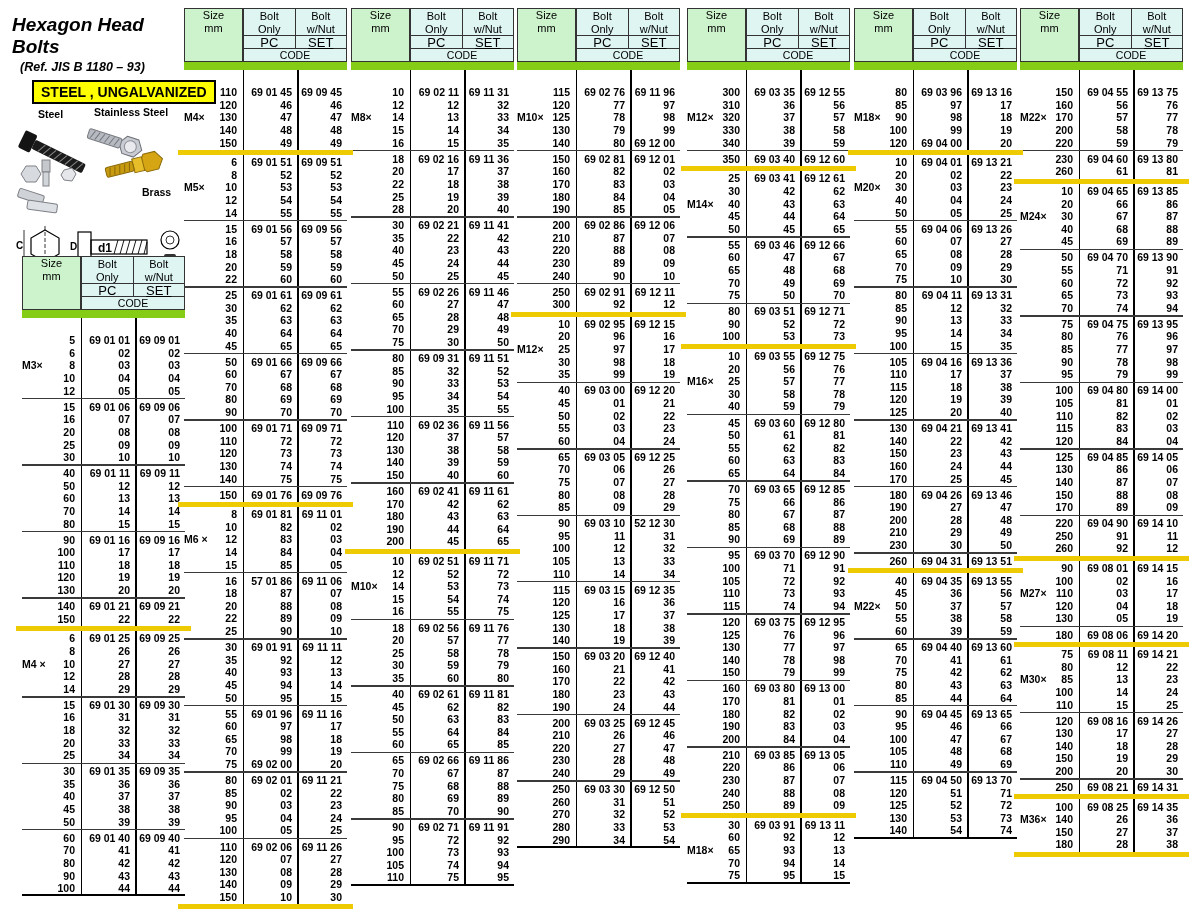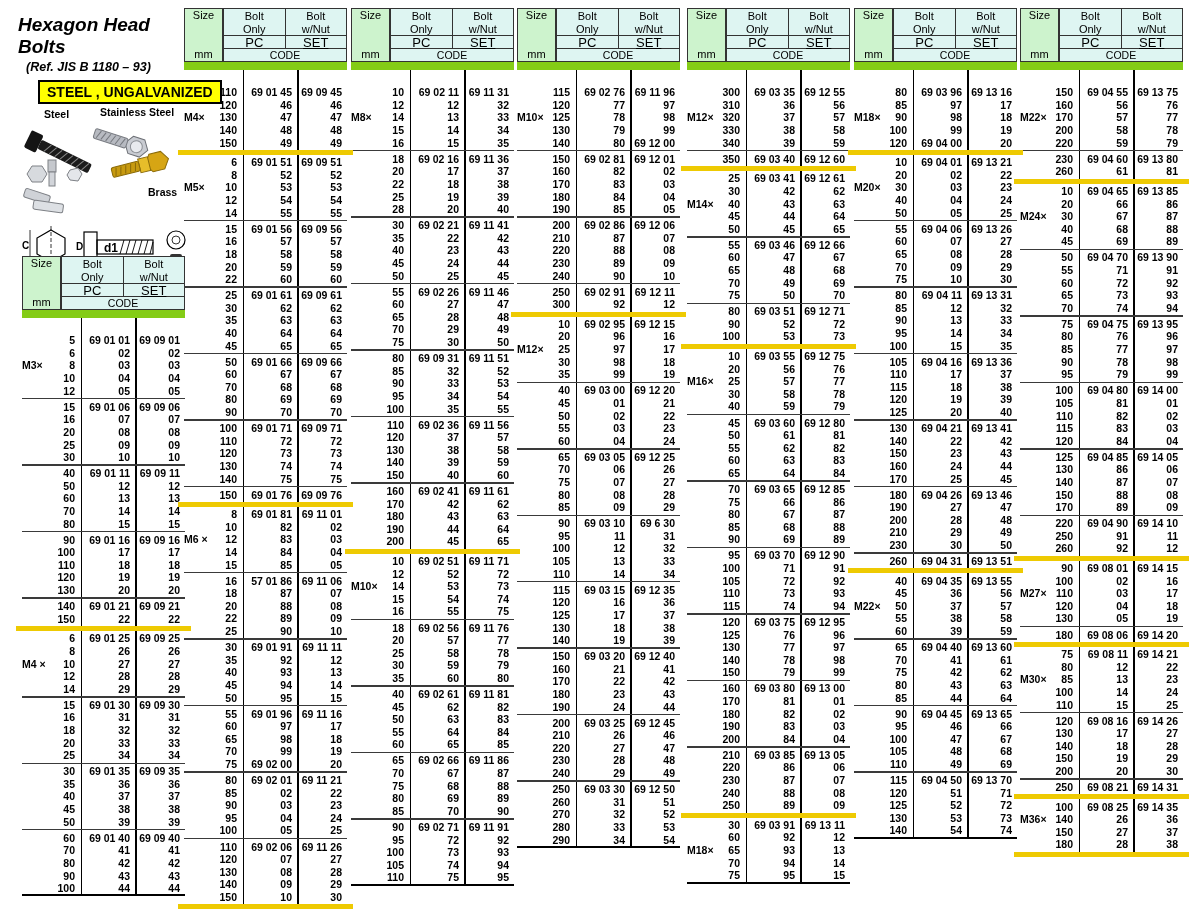--- a/index.html
+++ b/index.html
@@ -1,37 +1,37 @@
 <!DOCTYPE html>
 <html><head>
 <meta charset="utf-8">
 <style>
   html,body{margin:0;padding:0;background:#fff;}
   .page{position:relative;width:1200px;height:918px;background:#fff;overflow:hidden;
         font-family:"Liberation Sans",sans-serif;color:#000;}
 
   
-  .intro{position:absolute;left:18px;top:14px;width:180px;}
+  .intro{position:absolute;left:12px;top:14px;width:180px;}
   .title{font-size:19px;font-weight:bold;font-style:italic;letter-spacing:0px;}
   .ref{font-size:12.5px;font-weight:bold;font-style:italic;margin:2px 0 6px 8px;}
   .steelbox{display:inline-block;background:#ffff00;border:2px solid #000;
             padding:2px 7px;font-weight:bold;font-size:14px;margin-left:20px;white-space:nowrap;}
   .imglabel{font-size:10.5px;font-weight:bold;font-family:"Liberation Sans",sans-serif;}
   .dimlabel{font-size:10px;font-weight:bold;font-family:"Liberation Sans",sans-serif;}
   .dimlabel.big{font-size:12px;}
 
   
   .tablecol{position:absolute;width:163px;}
   .c1{left:22px;top:256px;} .c2{left:184px;top:8px;} .c3{left:351px;top:8px;}
   .c4{left:517px;top:8px;}  .c5{left:687px;top:8px;} .c6{left:854px;top:8px;}
   .c7{left:1020px;top:8px;}
 
   .thead{display:flex;height:54px;font-size:11px;line-height:1.15;}
-  .size-head{width:39px;box-sizing:border-box;background:#cdf3cd;border:1px solid #333;
-             display:flex;flex-direction:column;align-items:center;justify-content:space-between;}
+  .size-head{width:59px;box-sizing:border-box;background:#cdf3cd;border:1px solid #333;
+             display:flex;flex-direction:column;align-items:center;justify-content:flex-start;}
   .rh{flex:1;display:flex;flex-direction:column;}
   .bh-row{display:flex;height:33px;}
   .bh{flex:1;box-sizing:border-box;border:1px solid #333;background:#def5f2;
       text-align:center;padding-top:1px;}
   .bh + .bh{border-left:none;}
   .ps-row{display:flex;height:13px;}
   .ps-row div{flex:1;box-sizing:border-box;border:1px solid #333;border-top:none;
       background:#def5f2;text-align:center;font-size:13px;}
   .ps-row div + div{border-left:none;text-decoration:underline;}
   .code-row{height:13px;box-sizing:border-box;border:1px solid #333;border-top:none;
@@ -1848,21 +1848,21 @@
           <div class="pc">09</div>
           <div class="st">29</div>
         </div>
         <div class="tsep"></div>
         <div class="trow">
           <div class="sz">
             <span class="pfx"></span>
             <span class="num">90</span>
           </div>
           <div class="pc">69 03 10</div>
-          <div class="st">69 6 30</div>
+          <div class="st">52 12 30</div>
         </div>
         <div class="trow">
           <div class="sz">
             <span class="pfx"></span>
             <span class="num">95</span>
           </div>
           <div class="pc">11</div>
           <div class="st">31</div>
         </div>
         <div class="trow">

